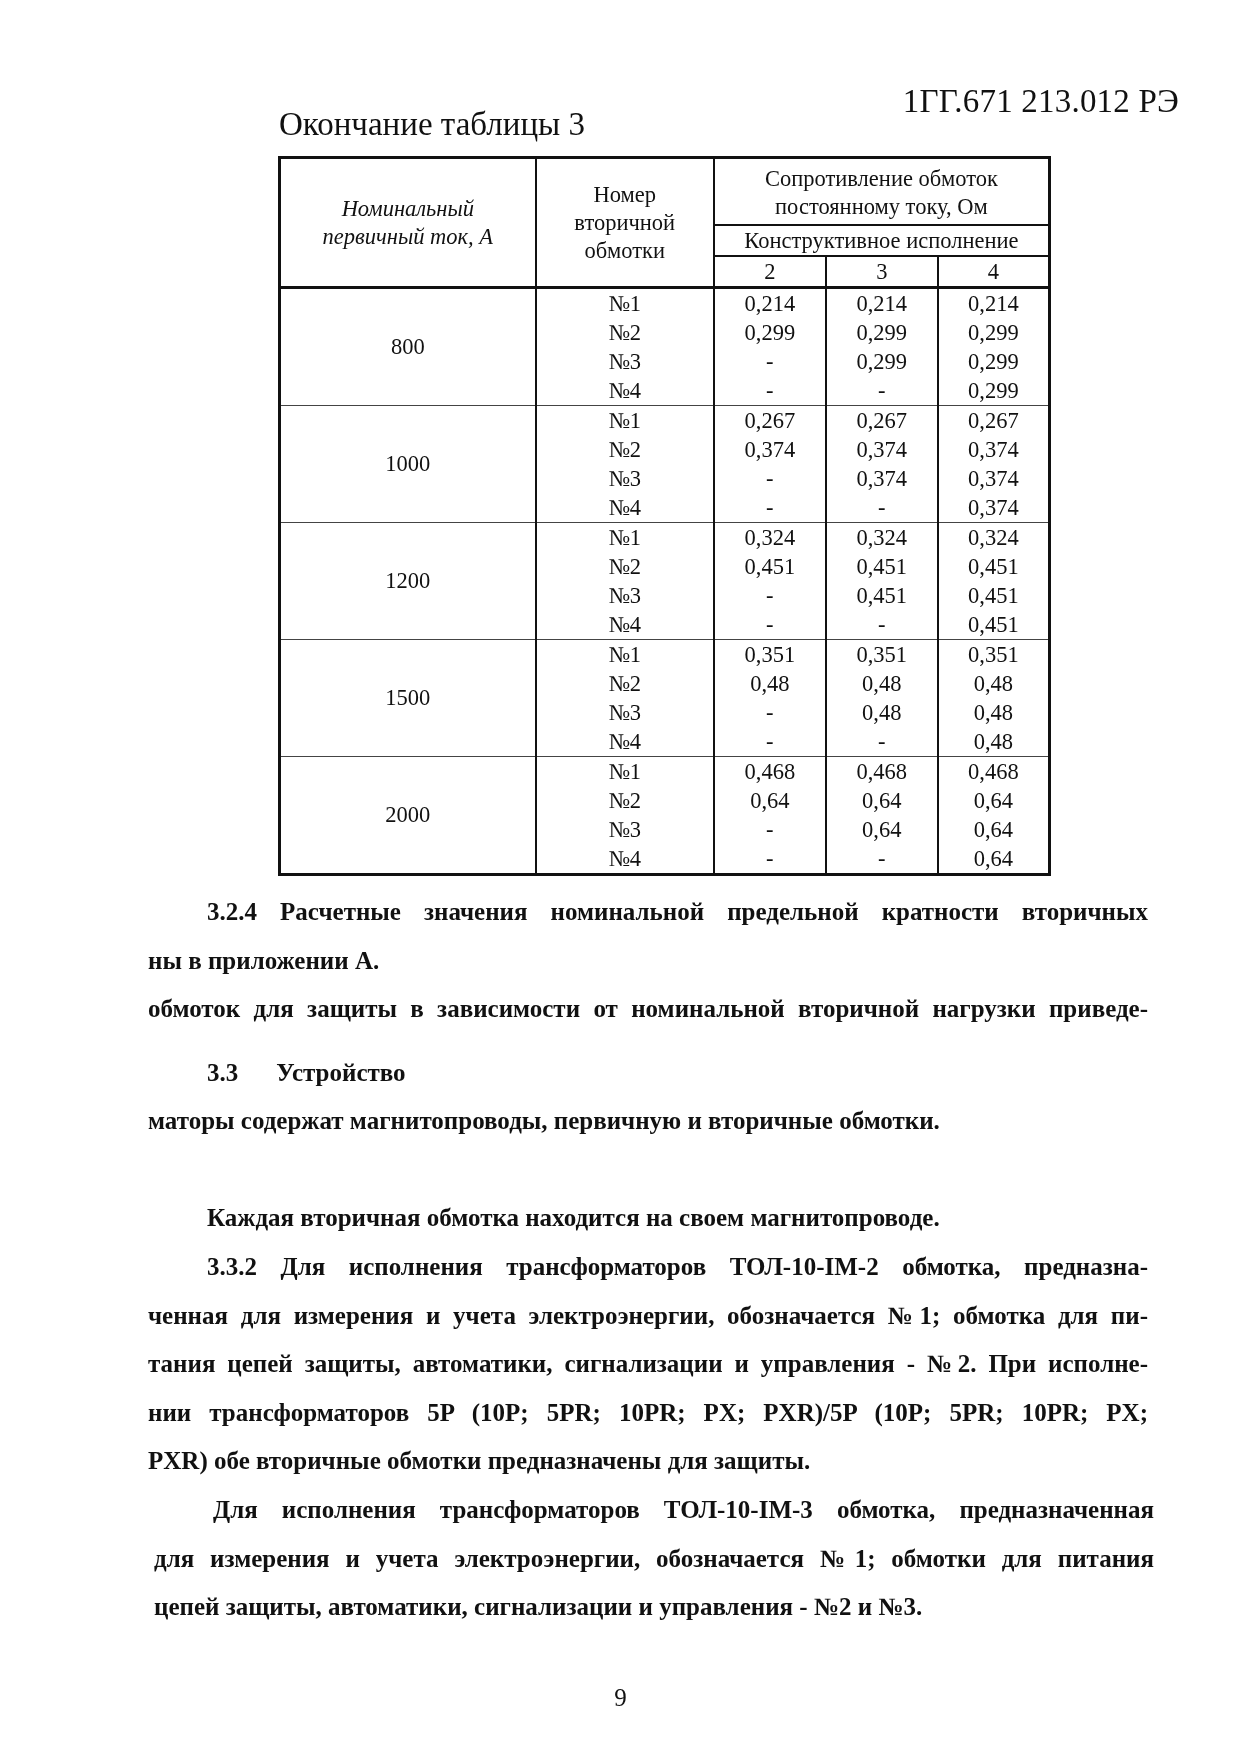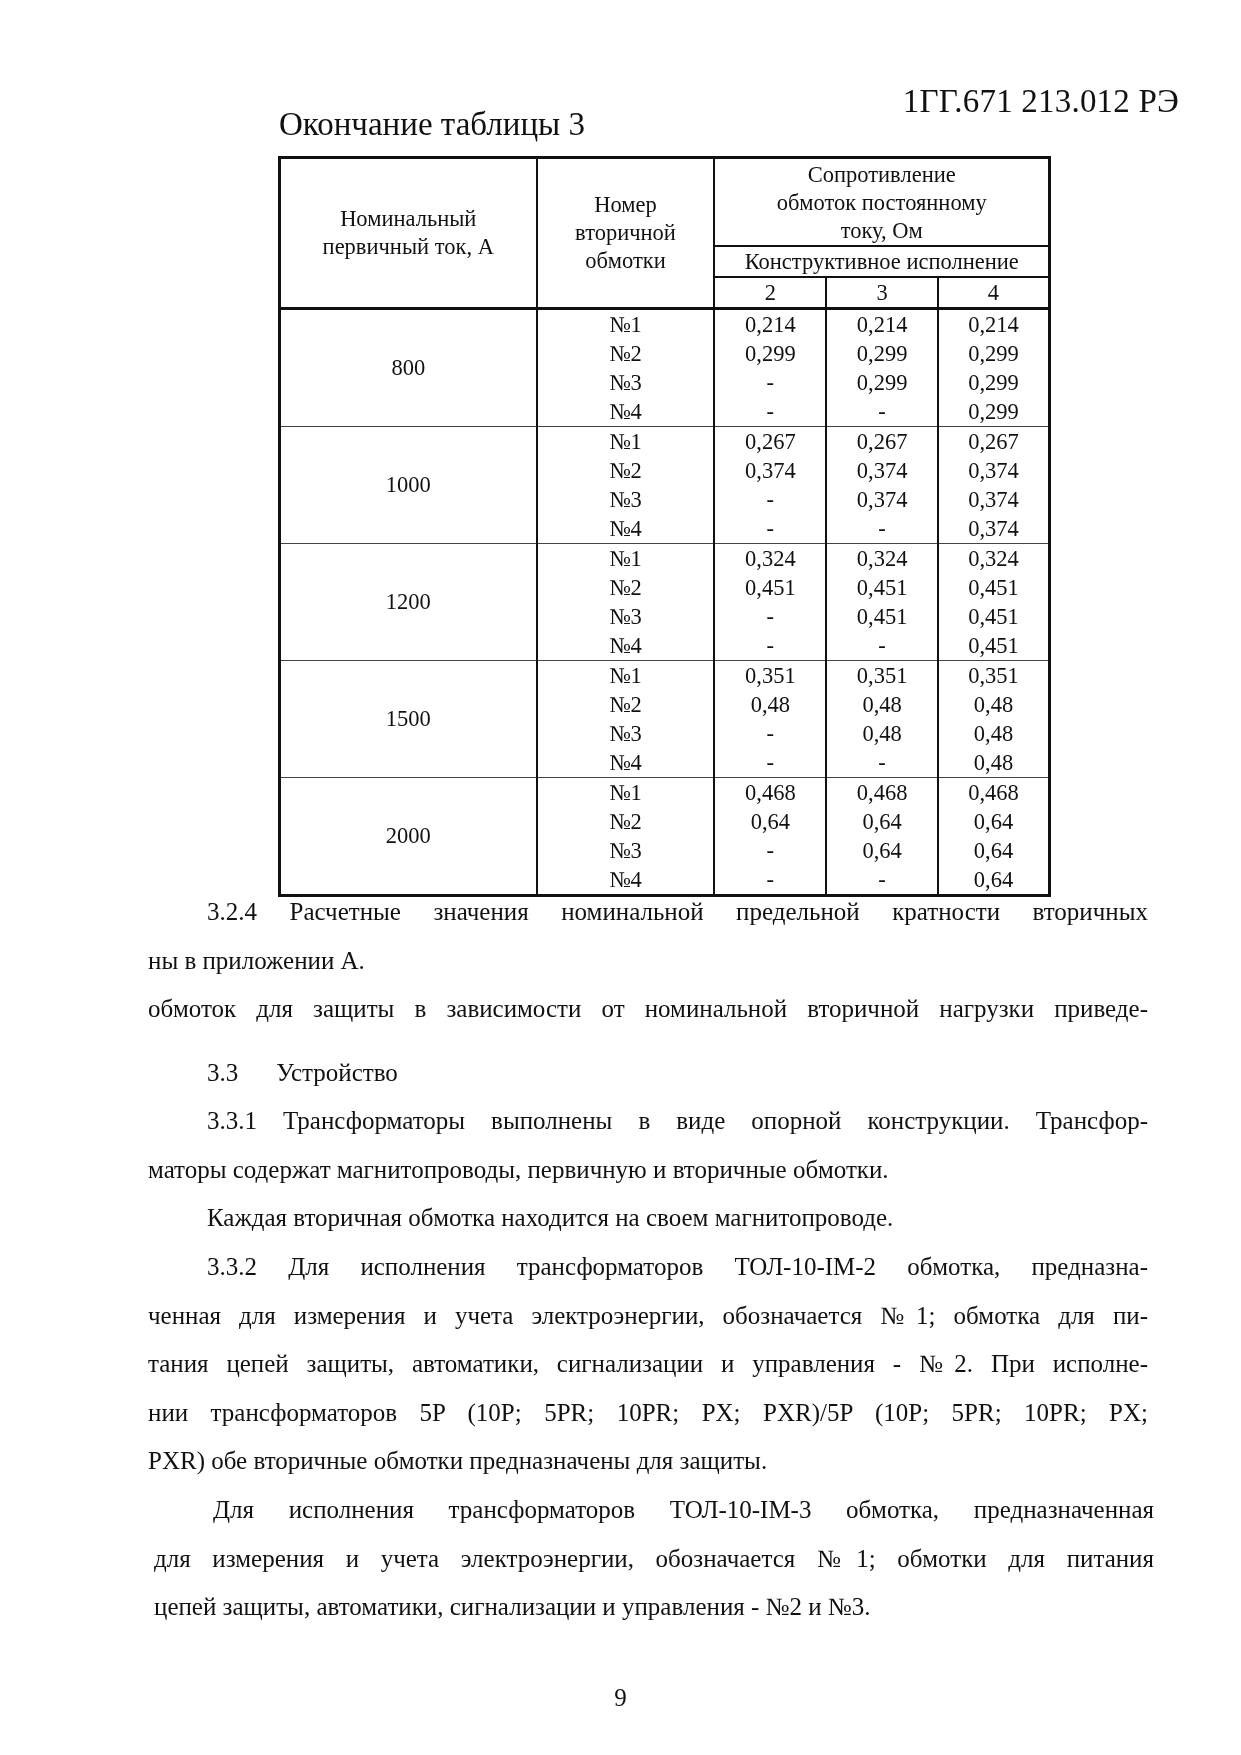--- a/index.html
+++ b/index.html
@@ -34,38 +34,38 @@
   th.h-top { height: 63px; line-height: 28px; padding-top: 2px; }
   tbody td {
     border-left: 2.5px solid #111; border-right: 2.5px solid #111;
     height: 29px; line-height: 29px;
   }
   tbody tr.first td { border-top: 1.5px solid #444; }
   tbody tr.group-first-thick td { border-top: 3px solid #111; }
   .body-text {
     position: absolute; left: 148px; width: 1000px; font-size: 25px;
   }
-  .para { position: absolute; left: 0; width: 1000px; line-height: 48.6px; text-align: justify; text-align-last: left; }
+  .para { position: absolute; left: 0; width: 1000px; line-height: 48.6px; text-align: justify; text-align-last: left; font-weight: bold; }
   .line { display: block; white-space: nowrap; }
   .line.just { text-align: justify; text-align-last: justify; white-space: normal; }
   .indent { padding-left: 59px; }
   .page-num {
     position: absolute; top: 1684px; left: 0; width: 1241px; text-align: center; font-size: 25px;
   }
 </style>
 </head>
 <body>
 
 <div class="doc-code">1ГГ.671 213.012 РЭ</div>
 <div class="caption">Окончание таблицы 3</div>
 
 <table class="res">
   <thead>
     <tr>
-      <th class="c1" rowspan="3" style="padding:0 28px;">Номинальный первичный ток, А</th>
+      <th class="c1" rowspan="3" style="padding:0 28px;font-style:italic;">Номинальный первичный ток, А</th>
       <th class="c2" rowspan="3" style="padding:0 18px;">Номер вторичной обмотки</th>
       <th class="h-top" colspan="3" style="padding:2px 50px 0;">Сопротивление обмоток постоянному току, Ом</th>
     </tr>
     <tr>
       <th class="h-sub" colspan="3">Конструктивное исполнение</th>
     </tr>
     <tr>
       <th class="h-num c3">2</th>
       <th class="h-num c4">3</th>
       <th class="h-num c5">4</th>
@@ -207,21 +207,20 @@
     <span class="line just">обмоток для защиты в зависимости от номинальной вторичной нагрузки приведе-</span>
   </div>
 
   <div class="para" style="top:1049px;">
     <span class="line indent">
       <span>3.3</span><span style="display:inline-block;width:38px;"></span><span>Устройство</span>
     </span>
   </div>
 
   <div class="para" style="top:1097px;">
-    <span class="line indent just">3.3.1  Трансформаторы выполнены в виде опорной конструкции. Трансфор-</span>
     <span class="line">маторы содержат магнитопроводы, первичную и вторичные обмотки.</span>
   </div>
 
   <div class="para" style="top:1194px;">
     <span class="line indent">Каждая вторичная обмотка находится на своем магнитопроводе.</span>
   </div>
 
   <div class="para" style="top:1243px;">
     <span class="line indent just">3.3.2  Для исполнения трансформаторов ТОЛ-10-IM-2 обмотка, предназна-</span>
     <span class="line just">ченная для измерения и учета электроэнергии, обозначается №1; обмотка для пи-</span>

